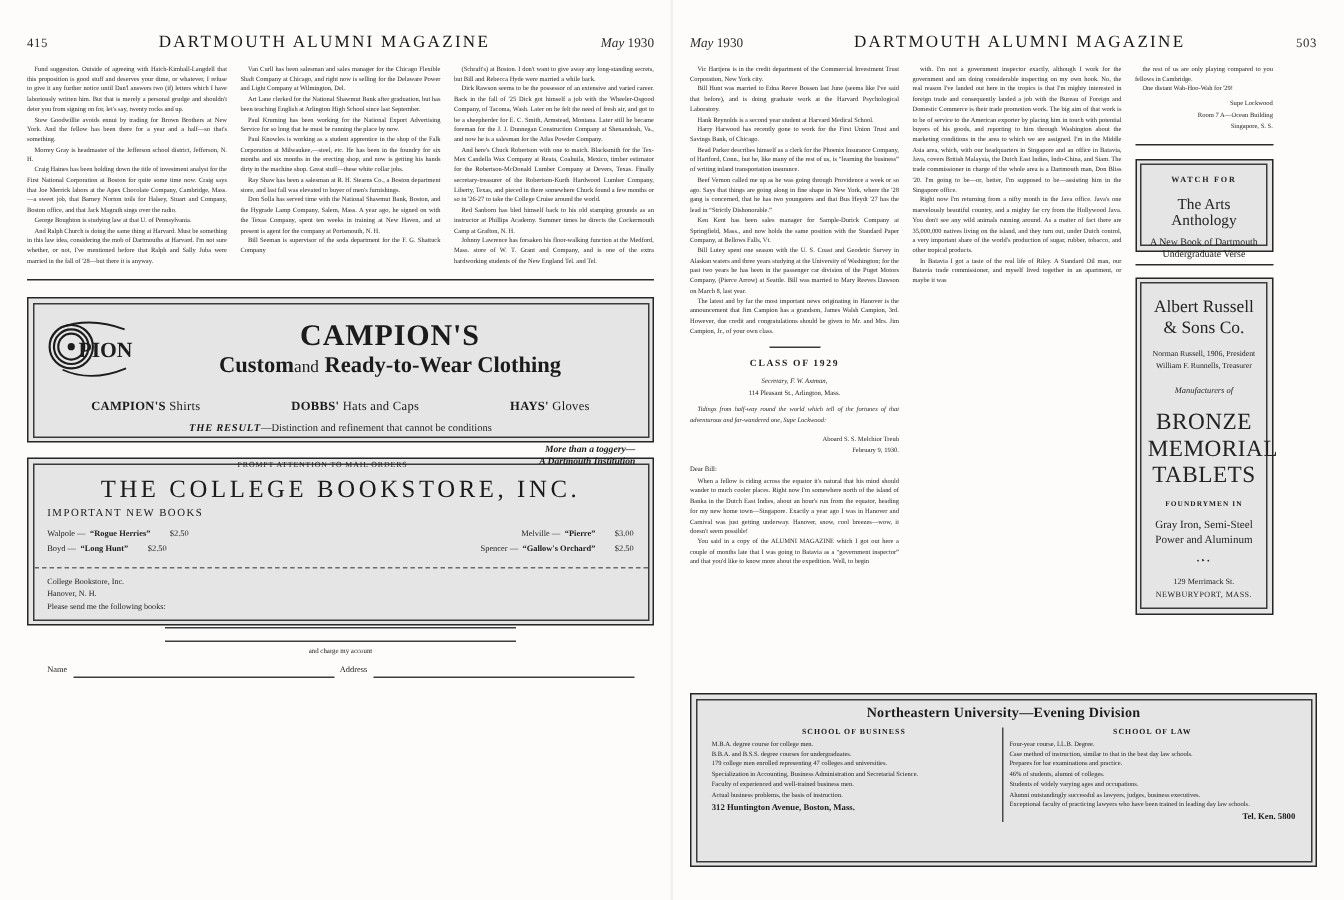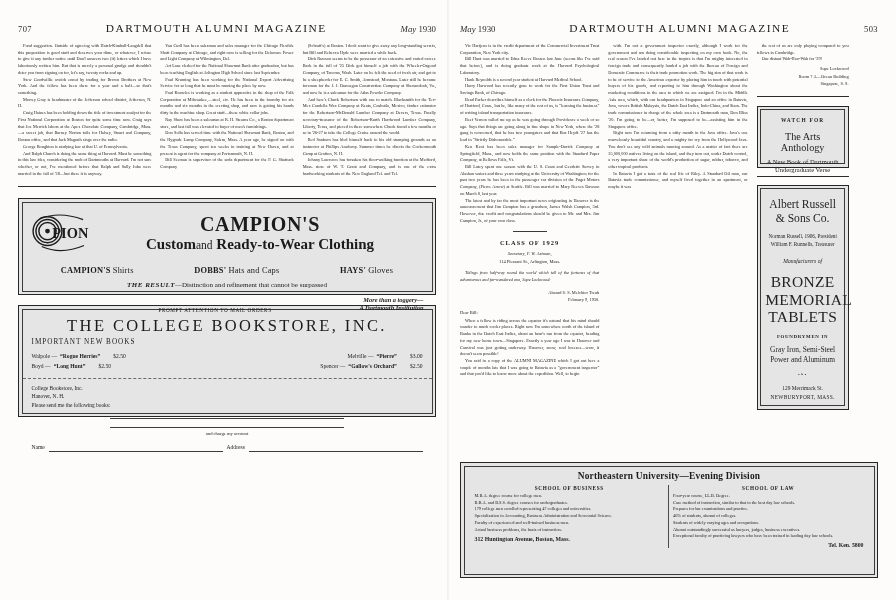--- a/index.html
+++ b/index.html
@@ -425,21 +425,21 @@
   }
 </style>
 </head>
 <body>
 
 <div class="spread">
 
   <div class="page page-left">
 
     <div class="runhead">
-      <div class="folio">707</div>
+      <div class="folio">415</div>
       <div class="magtitle">DARTMOUTH ALUMNI MAGAZINE</div>
       <div class="issue"><i>May</i> <span>1930</span></div>
     </div>
 
     <div class="cols3">
       <div class="col">
         <p>Fund suggestion. Outside of agreeing with Hatch-Kimball-Langdell that this proposition is good stuff and deserves your dime, or whatever, I refuse to give it any further notice until Dan'l answers two (if) letters which I have laboriously written him. But that is merely a personal grudge and shouldn't deter you from signing on for, let's say, twenty rocks and up.</p>
         <p>Stew Goodwillie avoids ennui by trading for Brown Brothers at New York. And the fellow has been there for a year and a half—so that's something.</p>
         <p>Morrey Gray is headmaster of the Jefferson school district, Jefferson, N. H.</p>
         <p>Craig Haines has been holding down the title of investment analyst for the First National Corporation at Boston for quite some time now. Craig says that Joe Merrick labors at the Apex Chocolate Company, Cambridge, Mass.—a sweet job, that Barney Norton toils for Halsey, Stuart and Company, Boston office, and that Jack Magrath sings over the radio.</p>
@@ -491,21 +491,21 @@
             <div class="camp-sub"><b>Custom</b><span class="sm">and</span> <b>Ready-to-Wear Clothing</b></div>
           </div>
         </div>
 
         <div class="camp-brands">
           <div><b>CAMPION'S</b> <span>Shirts</span></div>
           <div><b>DOBBS'</b> <span>Hats and Caps</span></div>
           <div><b>HAYS'</b> <span>Gloves</span></div>
         </div>
 
-        <div class="camp-result"><i>THE RESULT</i><span>—Distinction and refinement that cannot be surpassed</span></div>
+        <div class="camp-result"><i>THE RESULT</i><span>—Distinction and refinement that cannot be conditions</span></div>
 
         <div class="camp-foot">
           <div class="camp-prompt">PROMPT ATTENTION TO MAIL ORDERS</div>
           <div class="camp-tag">
             <div>More than a toggery—</div>
             <div>A Dartmouth Institution</div>
           </div>
         </div>
       </div>
     </div>

